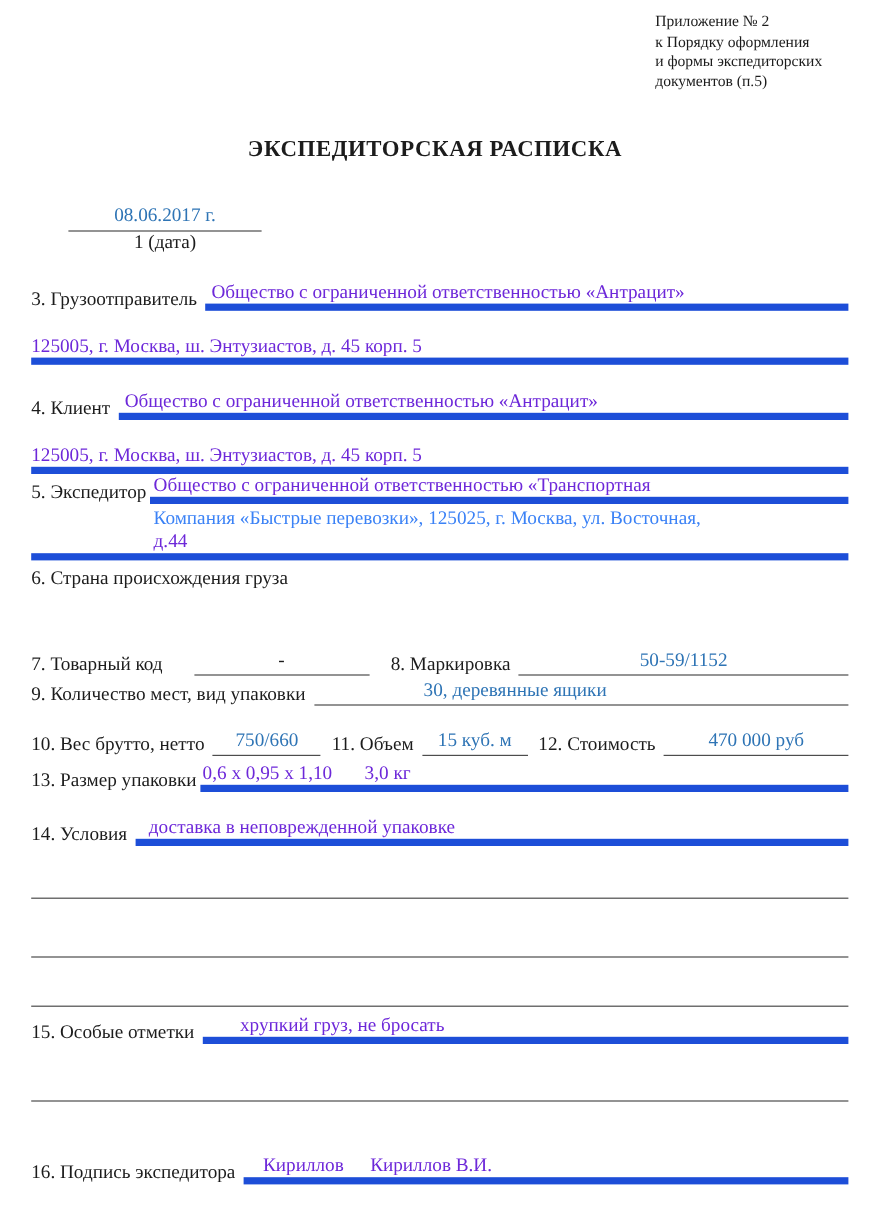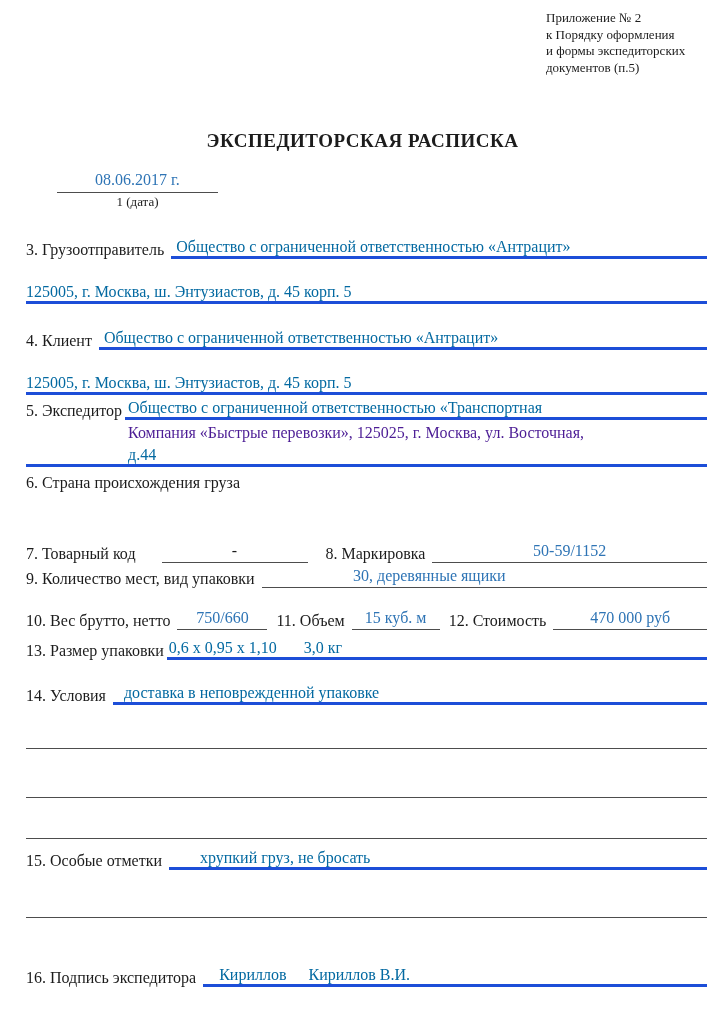--- a/index.html
+++ b/index.html
@@ -13,41 +13,41 @@
     overflow:hidden;
   }
   .abs{position:absolute;left:26px;right:18px;}
   .header-note{
     position:absolute;left:546px;top:10px;
     font-size:13px;line-height:16.5px;color:#1c1c1c;
   }
   .title{
     position:absolute;left:0;right:0;top:114px;
     text-align:center;font-size:19px;font-weight:bold;
-    letter-spacing:.5px;margin:16px;
+    letter-spacing:.5px;margin:0;
   }
   .meta-block{position:absolute;text-align:center;}
   .meta-block .meta-value{
     border-bottom:1px solid #4d4d4d;
     color:#2e74b5;padding-bottom:1px;min-height:20px;
   }
-  .meta-block .meta-caption{padding-top:1px;font-size:13px;color:#1c1c1c;}
+  .meta-block .meta-caption{padding-top:1px;font-size:16px;color:#1c1c1c;}
   .row{display:flex;align-items:flex-end;height:22px;}
   .lbl{white-space:nowrap;padding-right:7px;}
   .fill{
-    flex:1;border-bottom:3px solid #1d4ed8;
-    color:#0369a1;white-space:nowrap;overflow:hidden;
+    flex:1;border-bottom:6px solid #1d4ed8;
+    color:#6d28d9;white-space:nowrap;overflow:hidden;
     min-height:21px;box-sizing:border-box;
   }
   .seg{
     border-bottom:1px solid #4d4d4d;text-align:center;
     color:#2e74b5;min-height:21px;box-sizing:border-box;white-space:nowrap;
   }
   .blank-line{border-bottom:1px solid #4d4d4d;height:22px;}
-  .blue{color:#4c1d95;}
+  .blue{color:#3b82f6;}
   .black{color:#1c1c1c;}
   .indent{padding-left:102px;}
   .sig{text-align:right;}
 </style>
 </head>
 <body>
 
 <div class="page">
 
   <div class="header-note">

